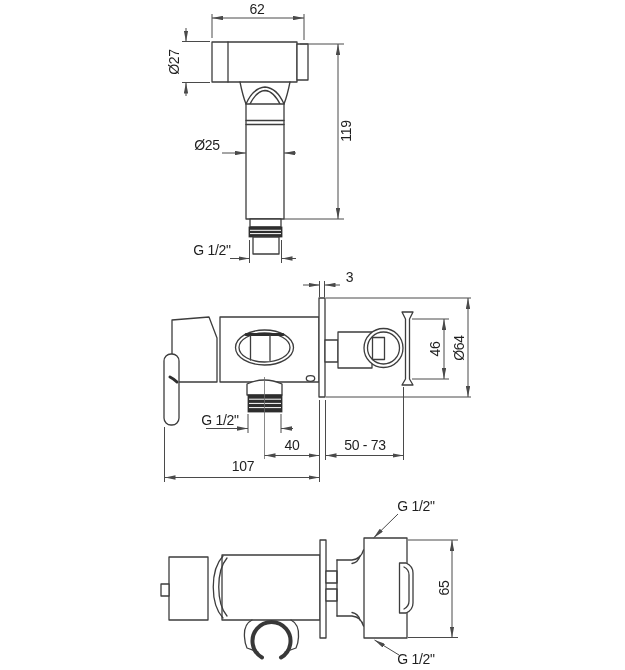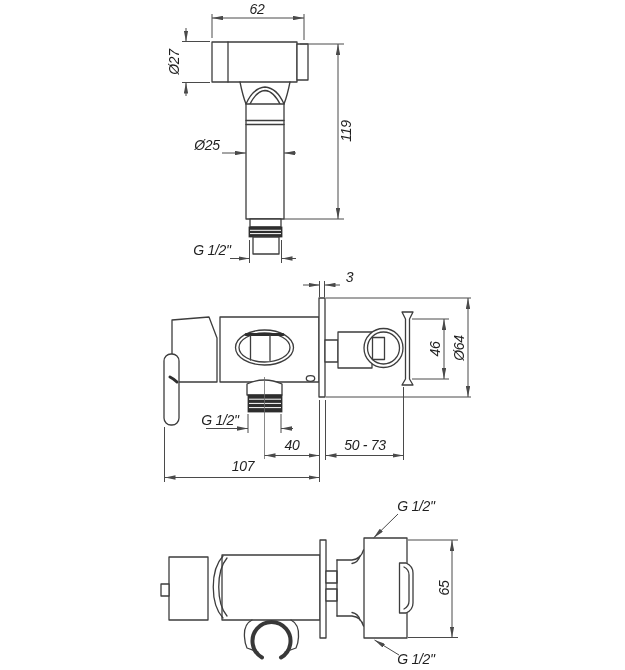--- a/index.html
+++ b/index.html
@@ -2,21 +2,21 @@
 <html style="--line: #3d3d3d; --dim: #4a4a4a; --text: #1f1f1f; --bg: #ffffff;"><head>
 <meta charset="utf-8">
 <style>
   :root{
     --line:#3d3d3d;
     --dim:#4a4a4a;
     --text:#1f1f1f;
     --bg:#ffffff;
   }
   html,body{margin:0;padding:0;background:var(--bg);}
-  .stage{width:625px;height:670px;background:var(--bg);position:relative;overflow:hidden;font-style:italic;}
+  .stage{width:625px;height:670px;background:var(--bg);position:relative;overflow:hidden;}
   svg{display:block;}
   .ln{fill:none;stroke:var(--line);stroke-width:1.3;stroke-linecap:round;stroke-linejoin:round;}
   .lnf{fill:#ffffff;stroke:var(--line);stroke-width:1.3;stroke-linejoin:round;}
   .thk{fill:none;stroke:#2e2e2e;stroke-width:3;stroke-linecap:round;}
   .darkfill{fill:#2e2e2e;stroke:#2e2e2e;stroke-width:0.8;}
   .threadline{stroke:#ffffff;stroke-width:1;fill:none;}
   .dim{fill:none;stroke:var(--dim);stroke-width:1;}
   .cline{fill:none;stroke:#6b6b6b;stroke-width:0.8;}
   .dimtxt{font-family:"Liberation Sans",sans-serif;font-size:14px;letter-spacing:-0.3px;
           fill:var(--text);text-anchor:middle;}

